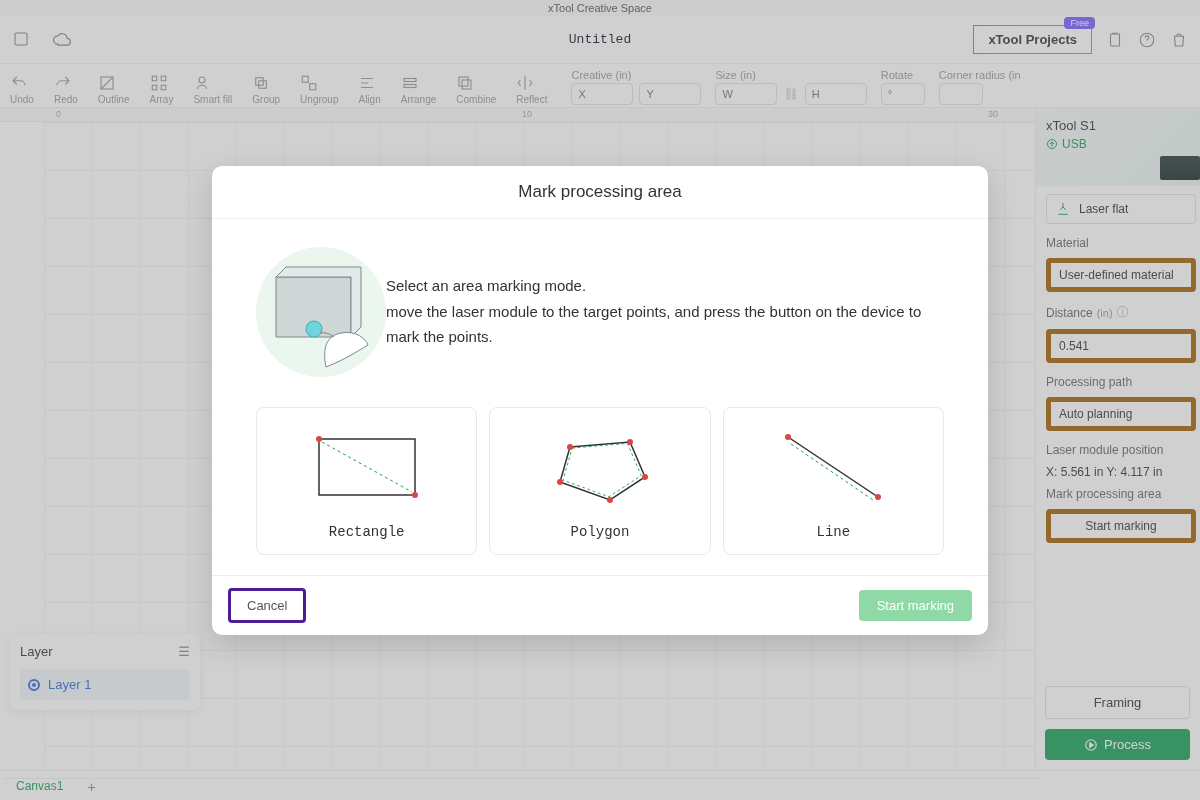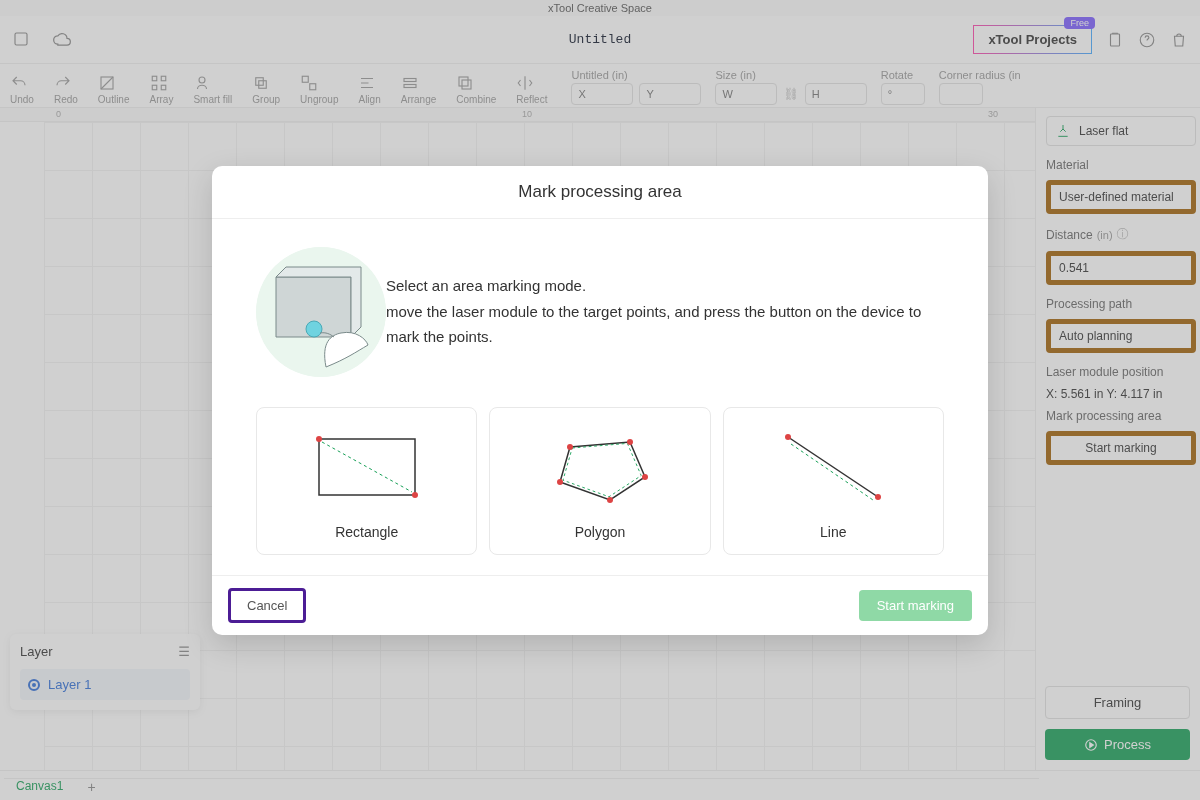--- a/index.html
+++ b/index.html
@@ -63,21 +63,21 @@
 
 
 .overlay { position: absolute; inset: 0; background: rgba(120,120,120,.35); display: flex; align-items: center; justify-content: center; }
 .modal { width: 776px; background: #fff; border-radius: 10px; overflow: hidden; box-shadow: 0 10px 30px rgba(0,0,0,.15); }
 .modal-header { text-align: center; padding: 16px; font-size: 17px; font-weight: 500; border-bottom: 1px solid #eee; }
 .modal-body { padding: 28px 44px 20px; }
 .intro { display: flex; align-items: center; margin-bottom: 30px; }
 .illus { width: 130px; height: 130px; border-radius: 50%; background: #eaf6ee; position: relative; overflow: hidden; flex-shrink: 0; }
 .intro-text p { font-size: 15px; color: #333; line-height: 1.7; }
 .modes { display: flex; gap: 12px; }
-.mode-card { flex: 1; border: 1px solid #e8e8e8; border-radius: 8px; padding: 14px 8px; text-align: center; display: flex; flex-direction: column; align-items: center; gap: 12px; cursor: pointer; }
+.mode-card { flex: 1; border: 1px solid #e8e8e8; border-radius: 8px; padding: 14px 8px; text-align: center; display: flex; flex-direction: column; align-items: center; gap: 12px; cursor: pointer; font-family: Liberation Mono, monospace; }
 .mode-svg { height: 90px; display: flex; align-items: center; justify-content: center; }
 .mode-label { font-size: 14px; color: #333; }
 .modal-footer { border-top: 1px solid #eee; padding: 12px 16px; display: flex; justify-content: space-between; align-items: center; }
 .btn-cancel { padding: 7px 16px; border: 3px solid #4c1d95; border-radius: 4px; font-size: 13px; background: #fff; color: #555; cursor: pointer; }
 .btn-primary { padding: 8px 18px; background: #8fd9a6; color: #fff; border-radius: 4px; font-size: 13px; cursor: pointer; }
 
 svg { display: block; }
 .unit { color:#999; font-size:11px; }
 </style>
 </head>
@@ -196,21 +196,21 @@
       <span>Combine</span>
     </div>
   <div class="tool-btn">
       <svg class="ticon" viewBox="0 0 24 24" fill="none" stroke="currentColor" stroke-width="1.5">
         <path d="M12 3v18M6 8l-3 4 3 4M18 8l3 4-3 4"></path>
       </svg>
       <span>Reflect</span>
     </div>
 
   <div class="prop-group">
-    <span class="prop-label">Untitled (in)</span>
+    <span class="prop-label">Creative (in)</span>
     <div class="prop-inputs">
       <input class="prop-input" placeholder="X" style="">
       <input class="prop-input" placeholder="Y" style="">
     </div>
   </div>
   <div class="prop-group">
     <span class="prop-label">Size (in)</span>
     <div class="prop-inputs">
       <input class="prop-input" placeholder="W" style="">
       <span class="link-icon">⛓</span>
@@ -246,20 +246,31 @@
         <span class="icon-btn">☰</span>
       </div>
       <div class="layer-item">
         <span class="radio-dot"></span>
         <span class="layer-text">Layer 1</span>
       </div>
     </div>
   </div>
 
   <div class="right-panel">
+    <div class="device-card">
+      <div class="device-name">xTool S1</div>
+      <div class="usb-line">
+        <svg width="12" height="12" viewBox="0 0 24 24" fill="none" stroke="currentColor" stroke-width="2">
+            <circle cx="12" cy="12" r="9"></circle>
+            <path d="M12 7v10M8 12l4-4 4 4"></path>
+          </svg>
+        <span>USB</span>
+      </div>
+      <div class="device-img"></div>
+    </div>
     <div class="laser-btn">
       <svg width="16" height="16" viewBox="0 0 24 24" fill="none" stroke="#18a058" stroke-width="1.5">
           <path d="M12 3v6M8 13l4-4 4 4M5 20h14"></path>
         </svg>
       <span>Laser flat</span>
     </div>
     <div class="panel-row plabel">Material</div>
     <div class="panel-input">
         <span>User-defined material</span>
       </div>

